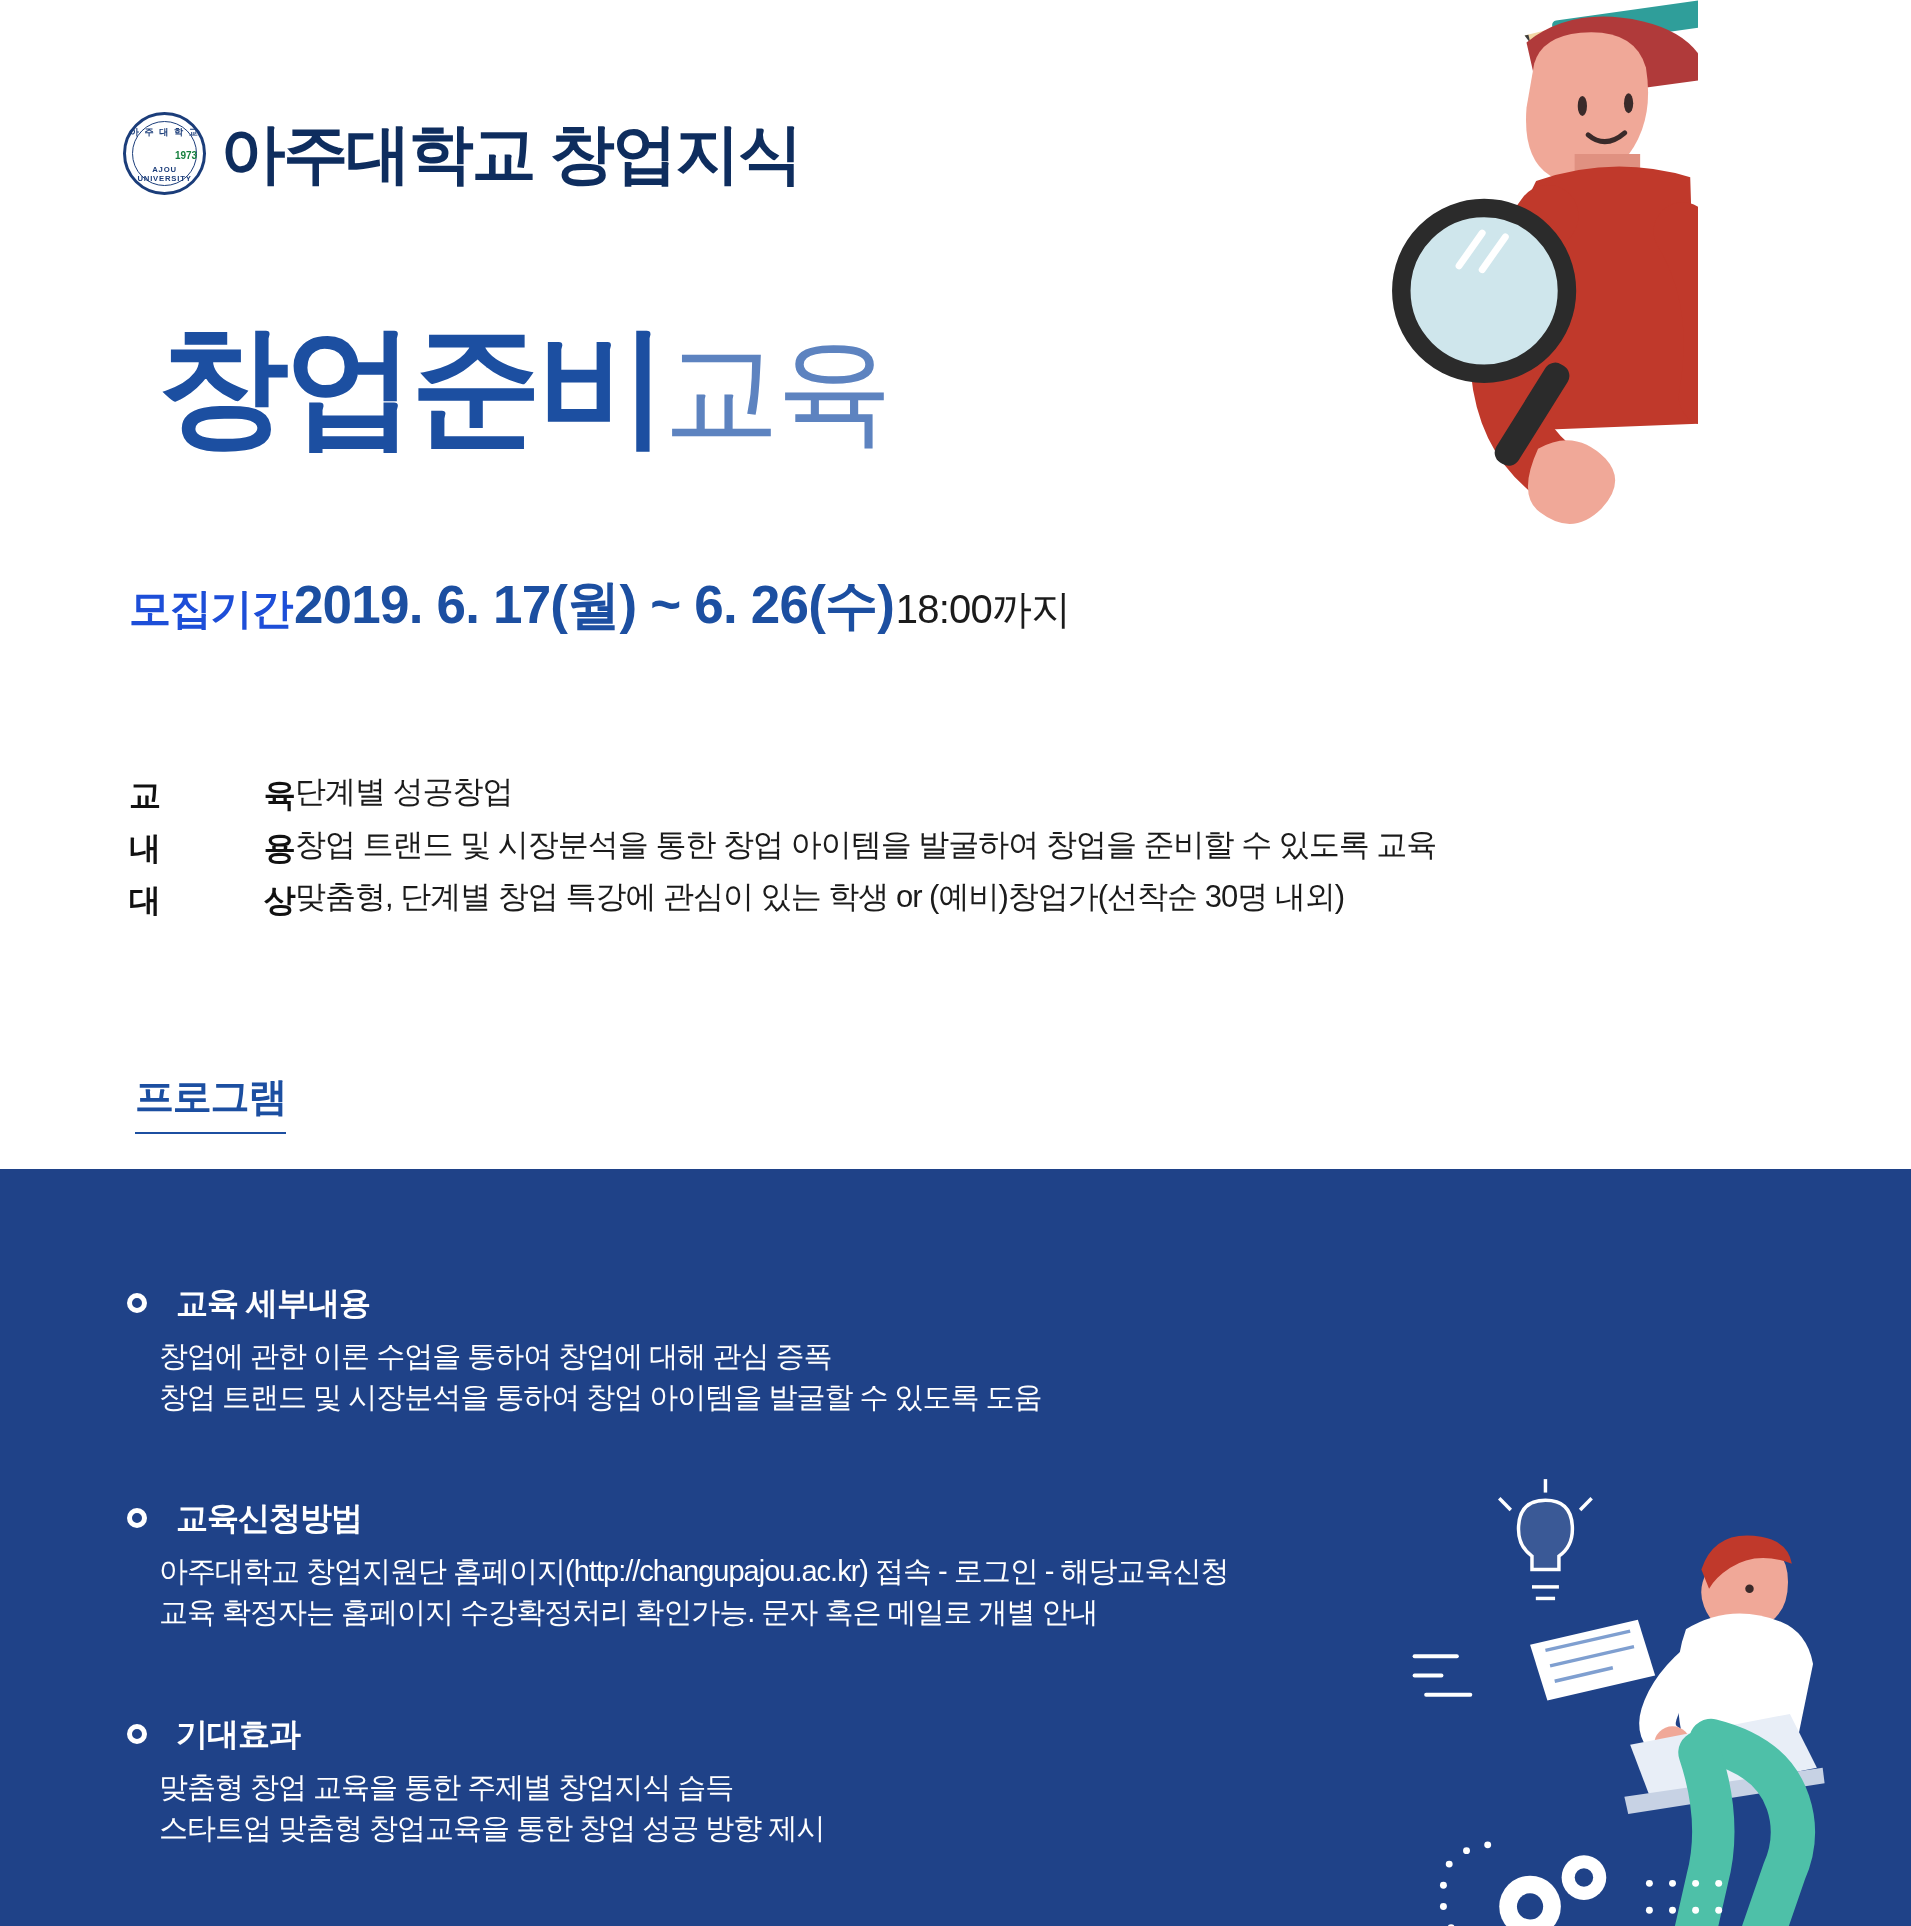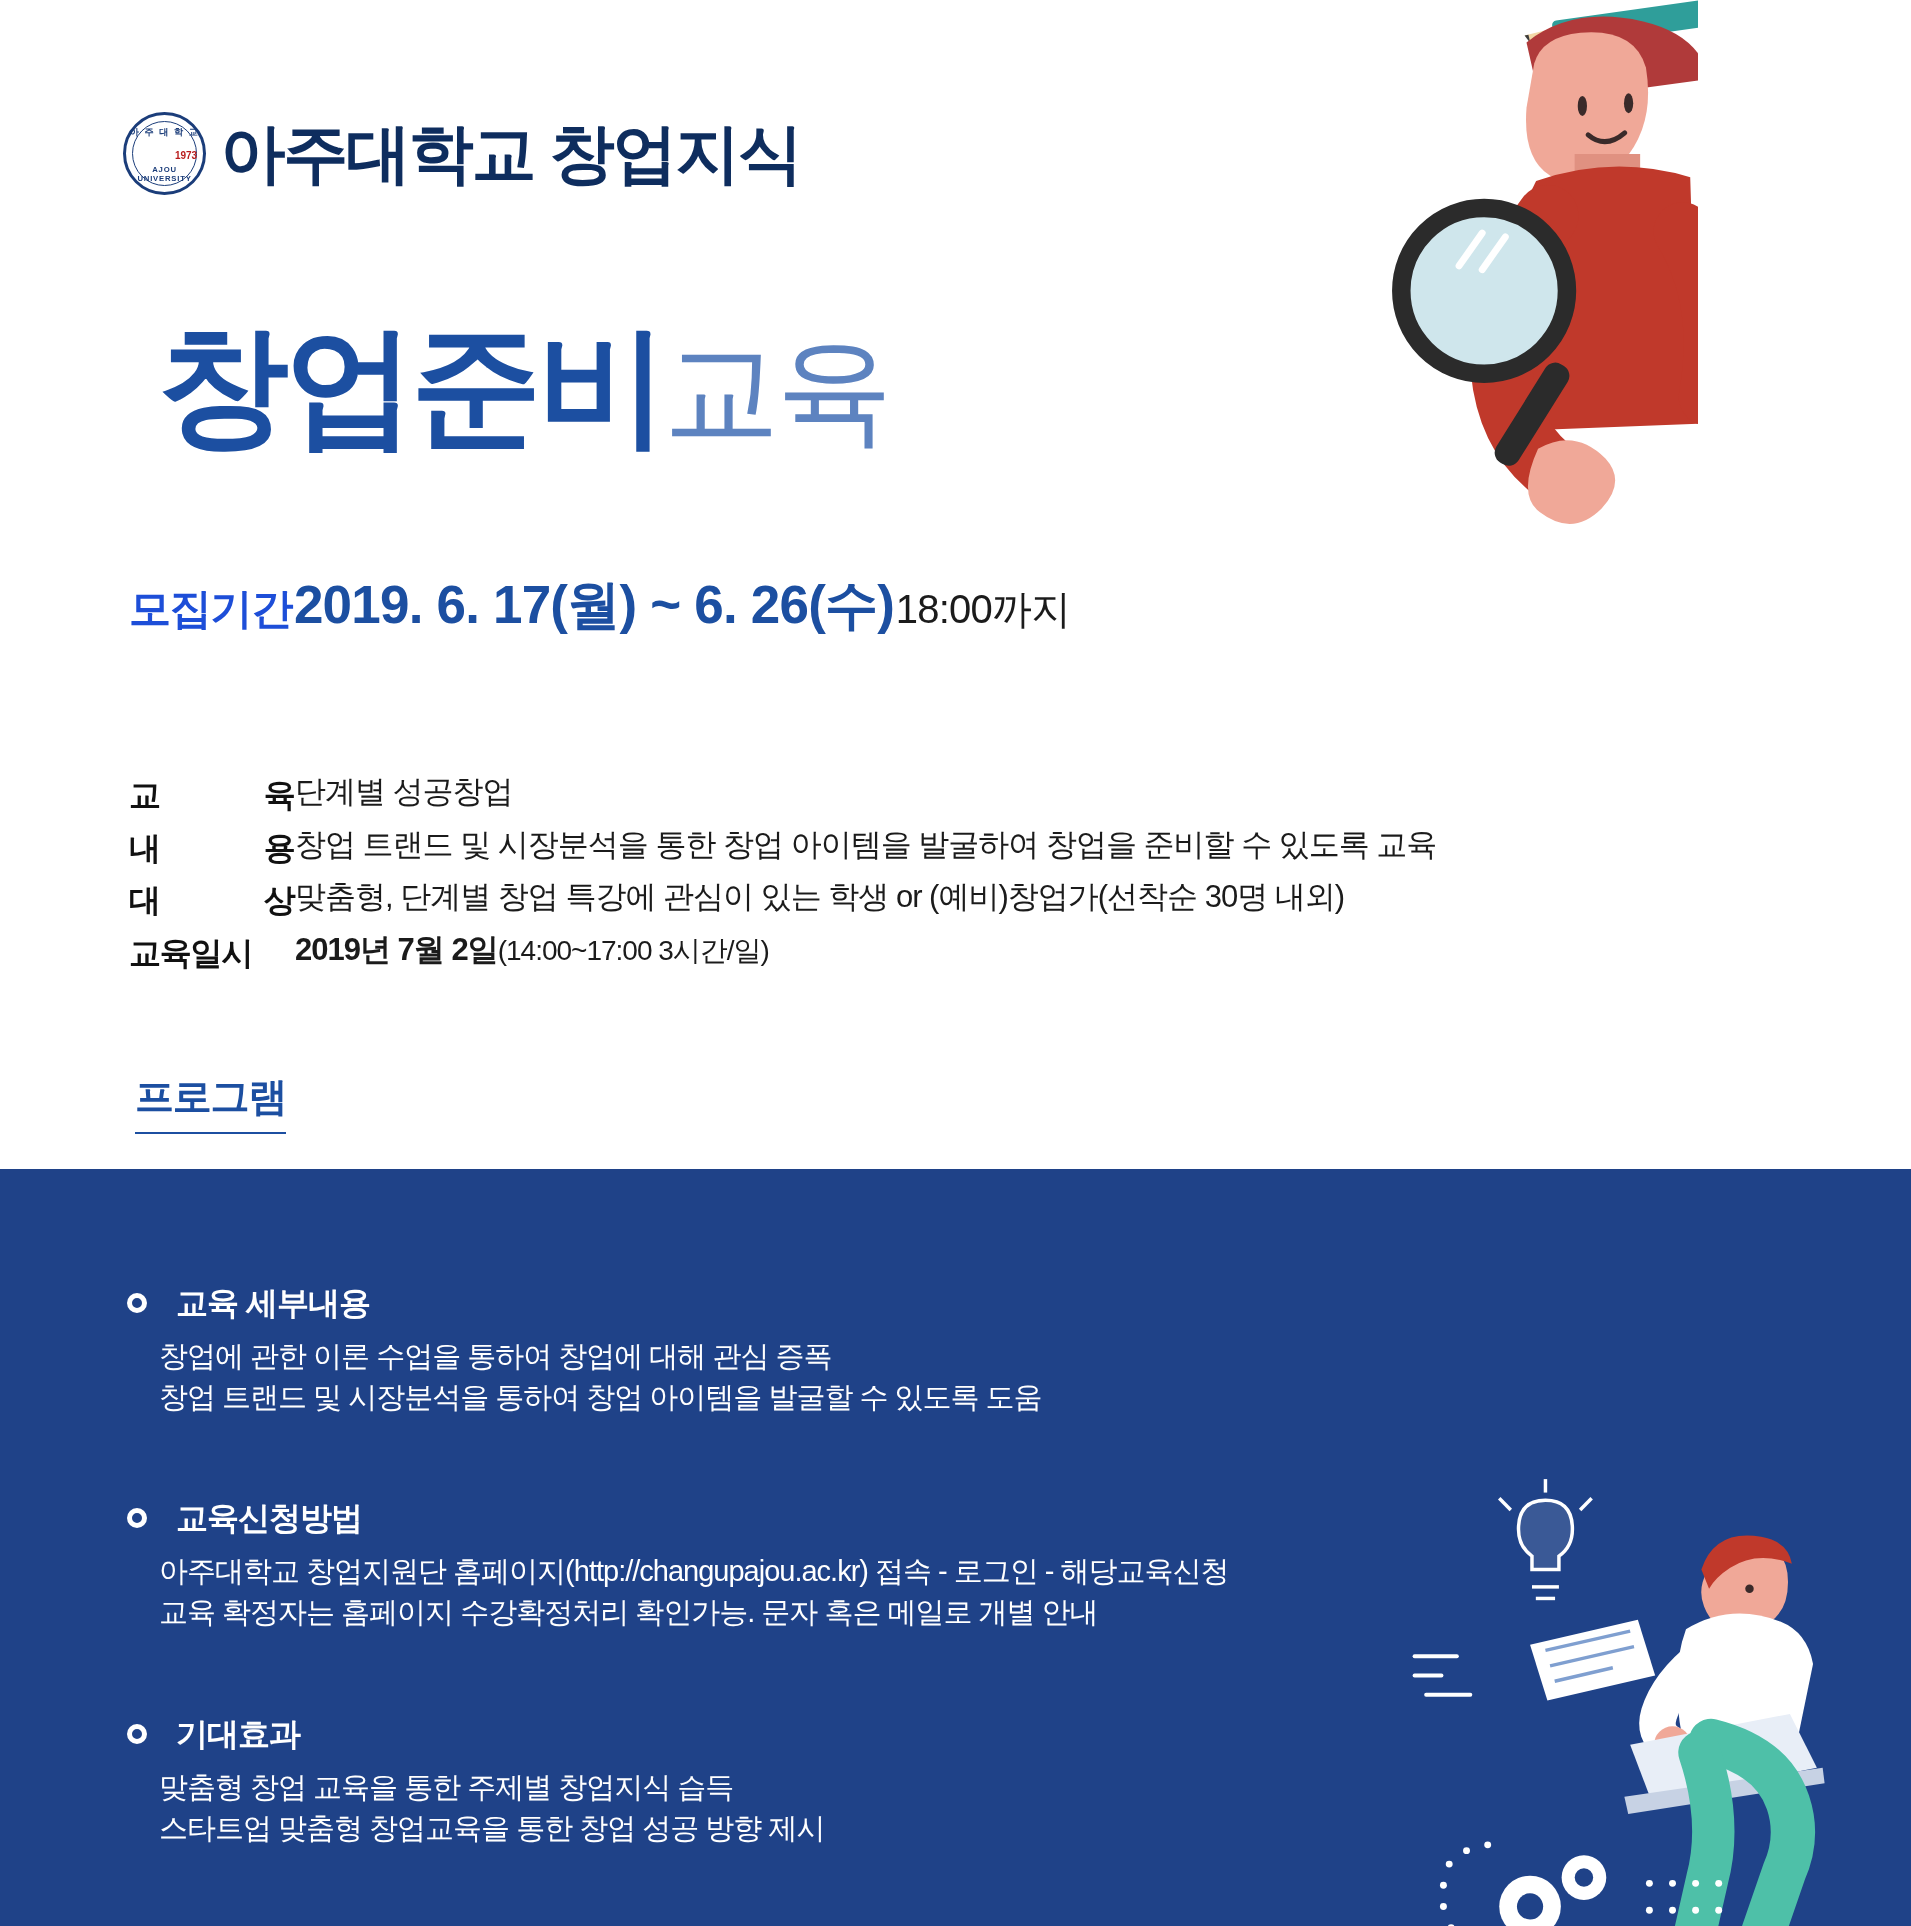--- a/index.html
+++ b/index.html
@@ -67,21 +67,21 @@
     left: 5.8px; top: 5.8px; right: 5.8px; bottom: 5.8px;
     border-radius: 50%;
     border: 1.5px solid #1b3d7a;
   }
   .logo-seal .seal-inner {
     position: absolute;
     left: 0; right: 0;
     top: 50%;
     transform: translateY(-50%);
     text-align: center;
-    color: #b91c1c;
+    color: #15803d;
     font-size: 17px;
     font-weight: bold;
     line-height: 1.15;
     letter-spacing: -0.8px;
     padding-left: 43px;
   }
   .logo-seal .seal-year {
     font-size: 10px;
     letter-spacing: 0;
     font-weight: bold;
@@ -343,24 +343,20 @@
           </div>
         <div class="info-val">창업 트랜드 및 시장분석을 통한 창업 아이템을 발굴하여 창업을 준비할 수 있도록 교육</div>
       </div>
       <div class="info-row">
         <div class="info-key">
             <span>대</span>
             <span>상</span>
           </div>
         <div class="info-val">맞춤형, 단계별 창업 특강에 관심이 있는 학생 or (예비)창업가(선착순 30명 내외)</div>
       </div>
-      <div class="info-row">
-        <div class="info-key wide">교육일시</div>
-        <div class="info-val"><span class="bold">2019년 7월 2일</span><span class="small">(14:00~17:00 3시간/일)</span></div>
-      </div>
     </div>
 
     <div class="program-heading">프로그램</div>
   </div>
 
   <div class="bottom-section"></div>
 
   <svg class="illus illus-mid" viewBox="0 0 1200 1500" xmlns="http://www.w3.org/2000/svg">
 
     <g stroke="#ffffff" stroke-width="9" fill="none">

